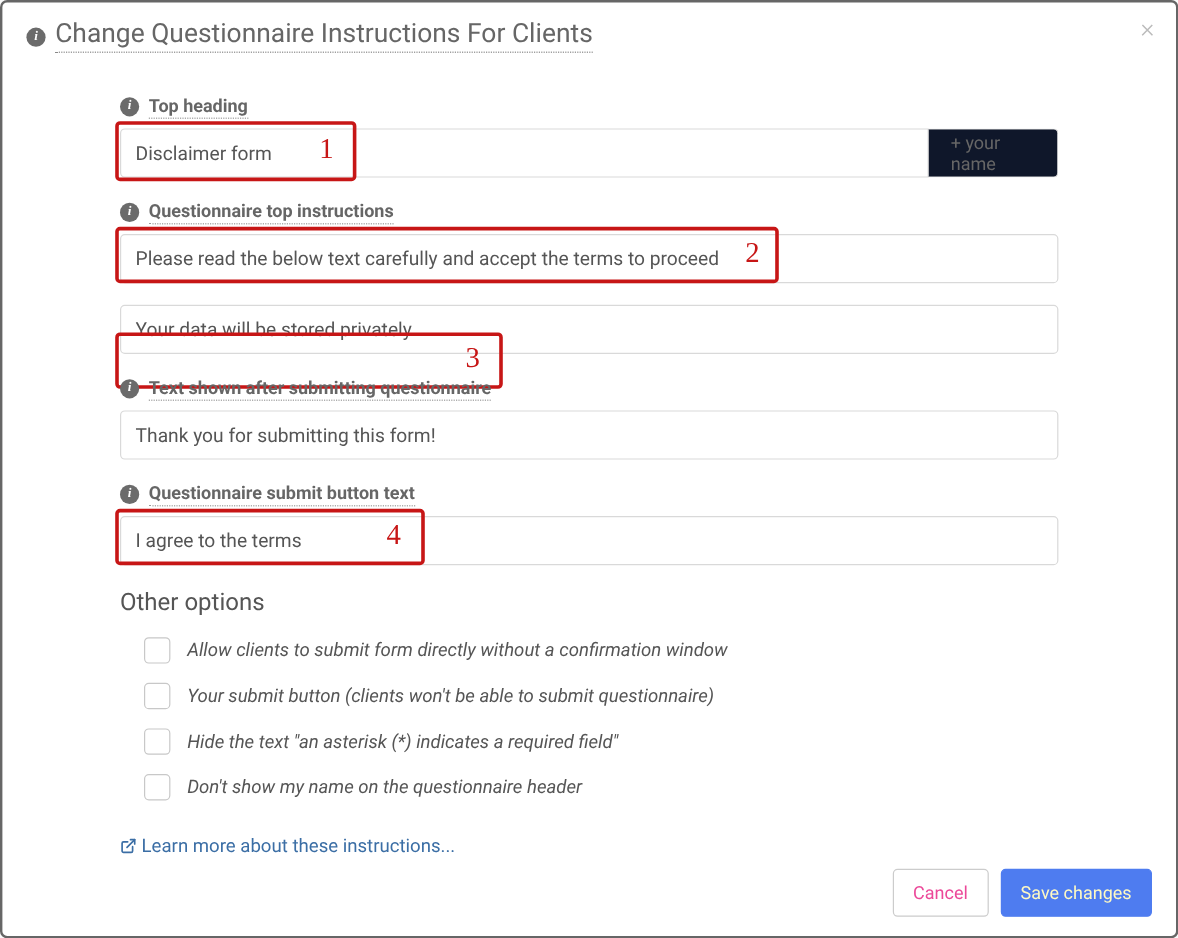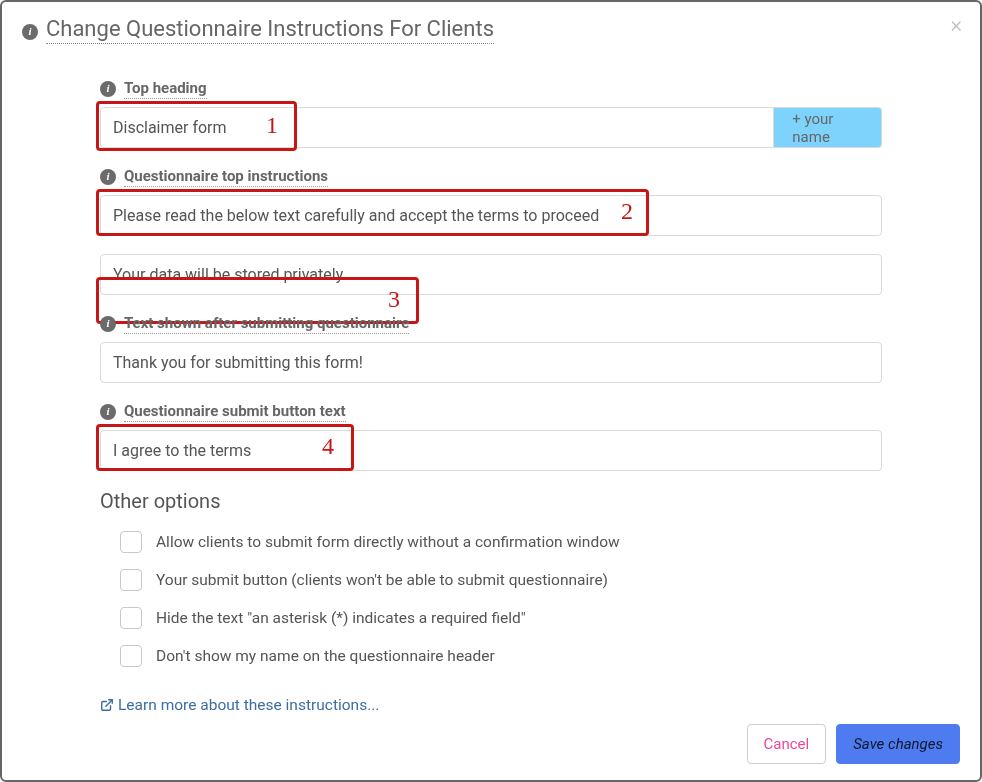--- a/index.html
+++ b/index.html
@@ -37,48 +37,48 @@
     outline:none;
     font-family:inherit;
   }
   .addon-btn {
     border:1px solid #d9d9d9;
     border-left:none;
     border-top-left-radius:0;
     border-bottom-left-radius:0;
     border-top-right-radius:4px;
     border-bottom-right-radius:4px;
-    background:#7dd3fc;
+    background:#0f172a;
     padding:0 18px;
     font-size:15px;
     color:#666;
     cursor:pointer;
     display:flex; align-items:center;
   }
   .input-row input.text.with-addon { border-top-right-radius:0; border-bottom-right-radius:0; }
   .section-heading { font-size:20px; color:#555; margin:13px 0 18px 0; }
   .options { margin-left:20px; }
   .opt { display:flex; align-items:center; margin-bottom:16px; }
   .cb {
     width:22px; height:22px; border:1px solid #c8c8c8; border-radius:4px;
     margin-right:14px; background:#fff; cursor:pointer; flex-shrink:0;
   }
-  .opt span { font-size:15.5px; color:#555; }
+  .opt span { font-size:15.5px; color:#555;font-style:italic; }
   .learn-link { color:#3b6ea5; font-size:15.5px; text-decoration:none; cursor:pointer; }
   .learn-link svg { vertical-align:-2px; margin-right:4px; }
   .footer {
     position:absolute; bottom:16px; right:20px;
     display:flex; gap:10px;
   }
   .btn {
     border:1px solid #ccc; background:#fff; color:#ec4899;
     border-radius:4px; padding:10px 16px; font-size:15px; cursor:pointer;
     font-family:inherit;
   }
-  .btn.primary { background:#4e7cf0; border-color:#4e7cf0; color:#0f172a;font-style:italic; }
+  .btn.primary { background:#4e7cf0; border-color:#4e7cf0; color:#fef9c3; }
   
   .callout {
     position:absolute; border:3px solid #c71616; border-radius:4px;
     pointer-events:none;
   }
   .callout-num {
     position:absolute; color:#c71616; font-size:24px; font-family: Georgia, "Times New Roman", serif;
   }
 </style>
 </head>

